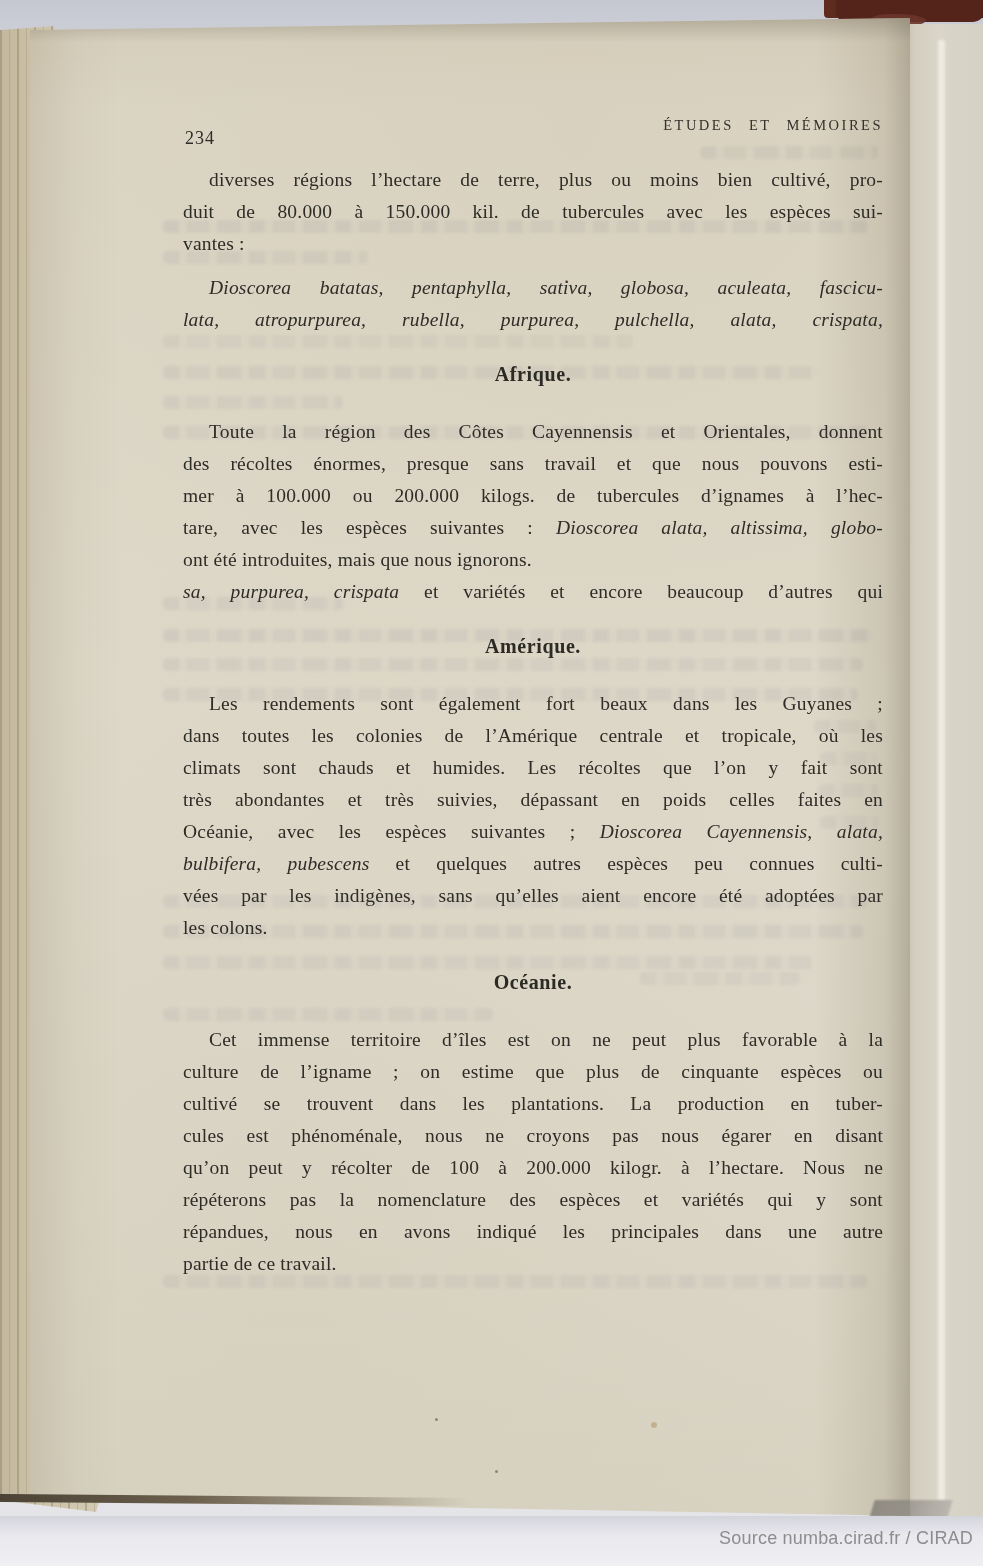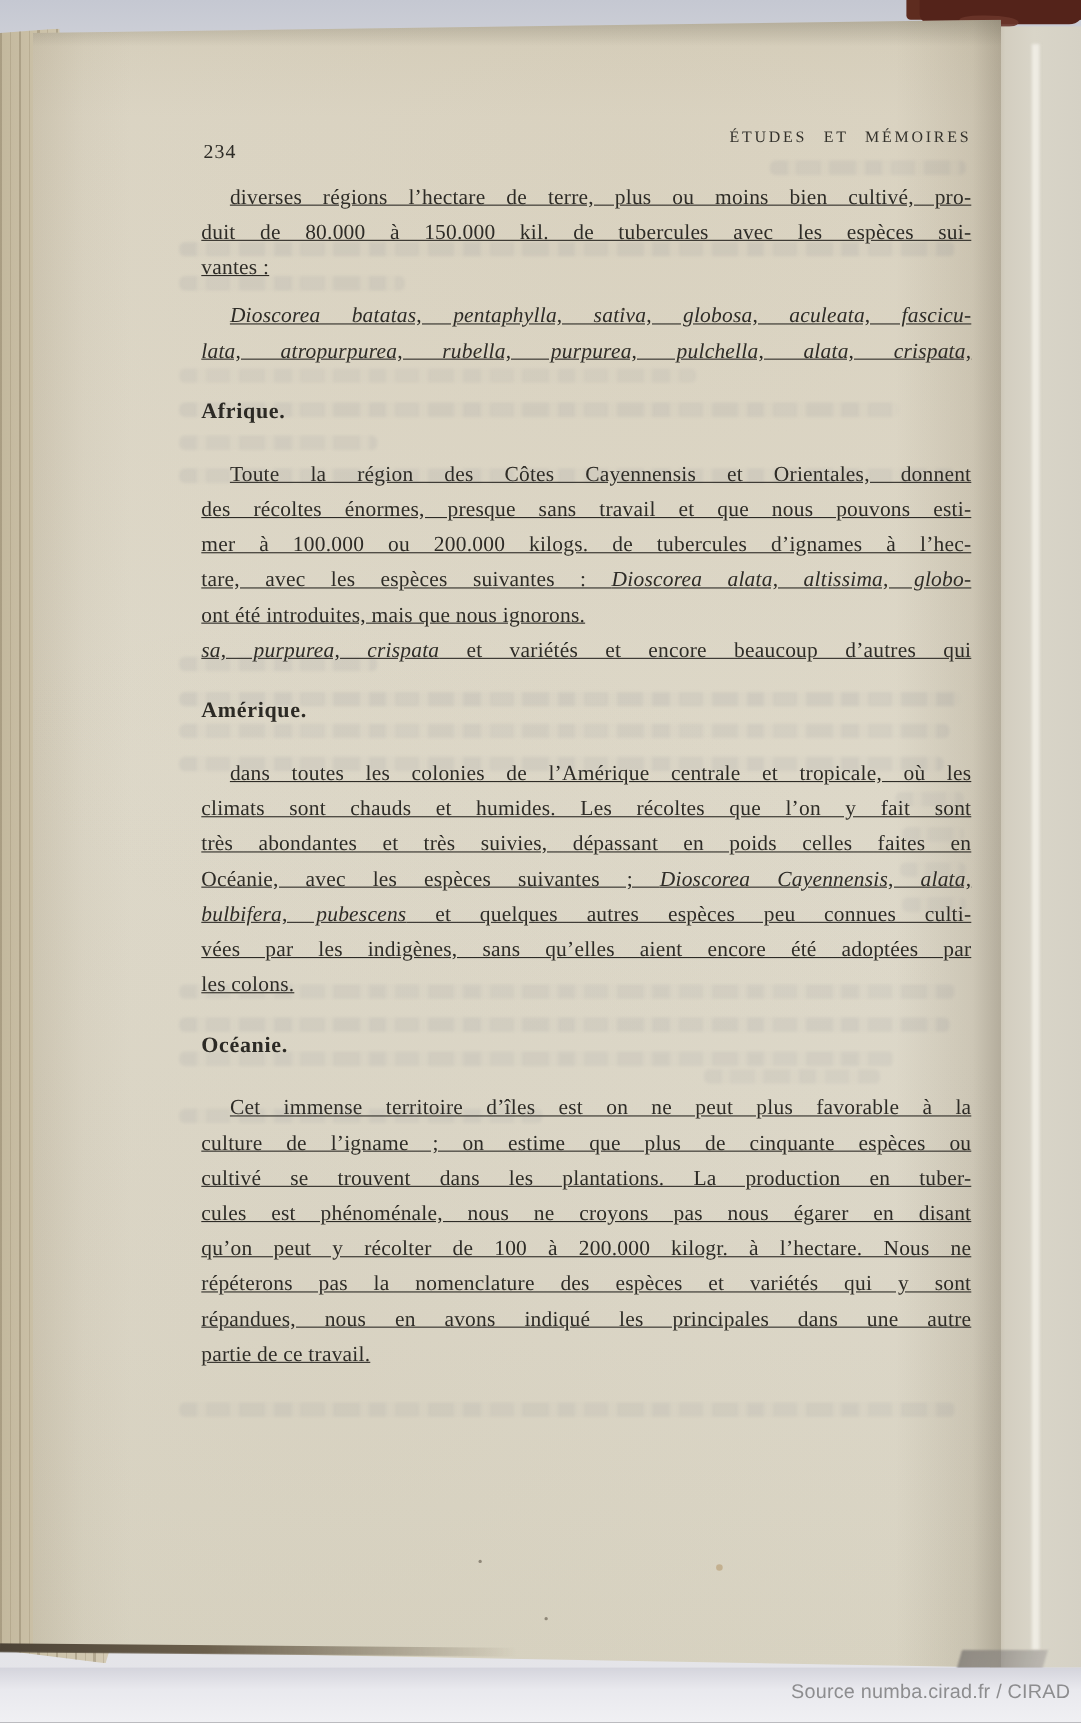--- a/index.html
+++ b/index.html
@@ -77,25 +77,25 @@
   .head-title{
     text-align:right;font-size:14.5px;letter-spacing:2.5px;word-spacing:9px;
     padding-top:5px;color:#34322c;
   }
   .body-text{margin-top:22px;font-size:19.5px;line-height:32px;}
   .text-line{
     text-align:justify;text-align-last:justify;white-space:normal;
     letter-spacing:.2px;
   }
   .text-line.last{text-align-last:left;}
-  .para{margin:0 0 0 0;text-decoration:underline;}
+  .para{margin:0 0 0 0;}
   .para .text-line:first-child{text-indent:26px;}
   .para + .para{margin-top:12px;}
   .heading{
-    text-align:left;font-weight:bold;font-size:20px;letter-spacing:.6px;
+    text-align:center;font-weight:bold;font-size:20px;letter-spacing:.6px;
     margin:20px 0 26px 0;color:#2c2a25;
   }
   .para + .heading{margin-top:22px;}
   .heading + .para{margin-top:0;}
   .it{font-style:italic;}
   
   .ghost{
     position:absolute;height:13px;border-radius:5px;
     background:repeating-linear-gradient(90deg,
       rgba(104,110,128,.20) 0 16px, rgba(104,110,128,.05) 16px 24px,
@@ -162,20 +162,21 @@
         <div class="para">
           <div class="text-line"><span>Toute la région des Côtes Cayennensis et Orientales, donnent</span></div>
           <div class="text-line"><span>des récoltes énormes, presque sans travail et que nous pouvons esti-</span></div>
           <div class="text-line"><span>mer à 100.000 ou 200.000 kilogs. de tubercules d’ignames à l’hec-</span></div>
           <div class="text-line"><span>tare, avec les espèces suivantes : </span><span class="it">Dioscorea alata, altissima, globo-</span></div>
           <div class="text-line last"><span>ont été introduites, mais que nous ignorons.</span></div>
           <div class="text-line"><span class="it">sa, purpurea, crispata</span><span> et variétés et encore beaucoup d’autres qui</span></div>
         </div>
         <div class="heading">Amérique.</div>
         <div class="para">
+          <div class="text-line"><span>Les rendements sont également fort beaux dans les Guyanes ;</span></div>
           <div class="text-line"><span>dans toutes les colonies de l’Amérique centrale et tropicale, où les</span></div>
           <div class="text-line"><span>climats sont chauds et humides. Les récoltes que l’on y fait sont</span></div>
           <div class="text-line"><span>très abondantes et très suivies, dépassant en poids celles faites en</span></div>
           <div class="text-line"><span>Océanie, avec les espèces suivantes ; </span><span class="it">Dioscorea Cayennensis, alata,</span></div>
           <div class="text-line"><span class="it">bulbifera, pubescens</span><span> et quelques autres espèces peu connues culti-</span></div>
           <div class="text-line"><span>vées par les indigènes, sans qu’elles aient encore été adoptées par</span></div>
           <div class="text-line last"><span>les colons.</span></div>
         </div>
         <div class="heading">Océanie.</div>
         <div class="para">

